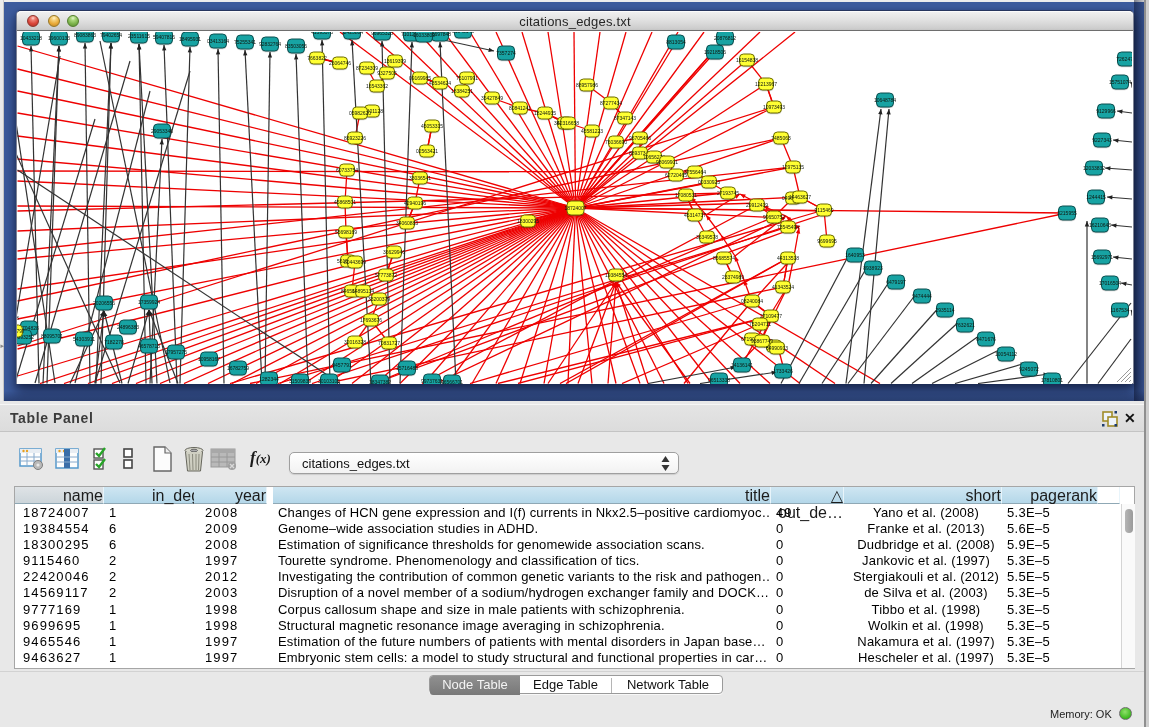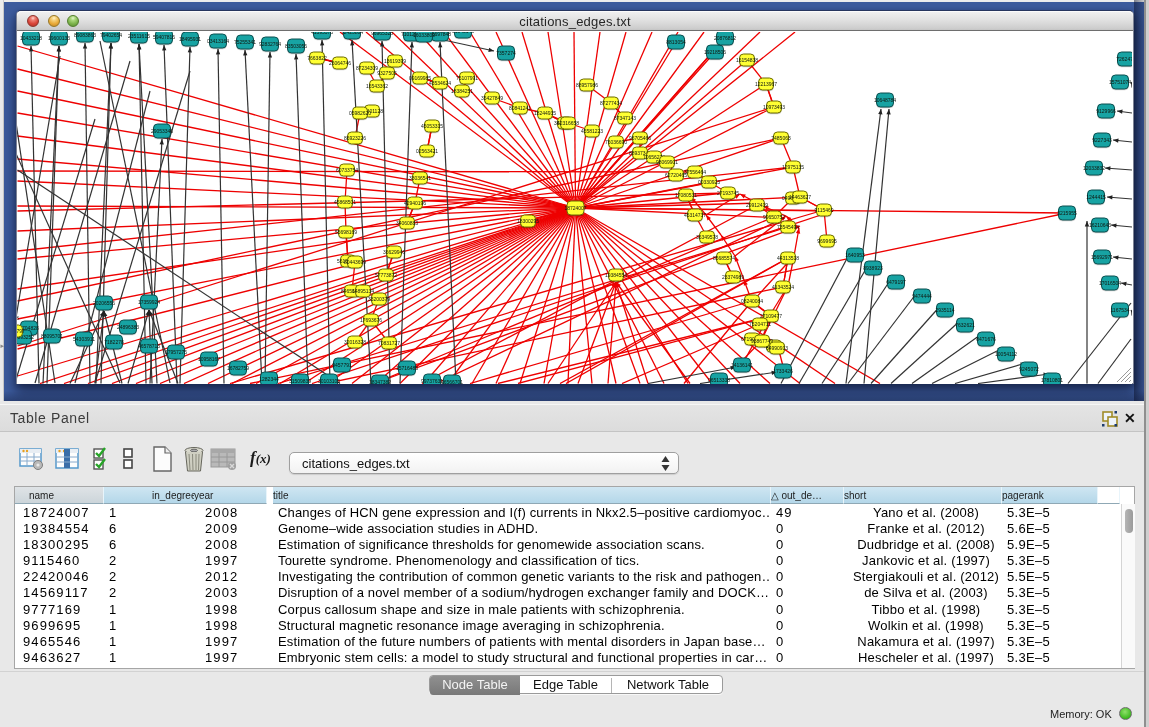--- a/index.html
+++ b/index.html
@@ -18,31 +18,31 @@
   border-bottom:1px solid #6e6e6e; box-shadow: inset 0 1px 0 #fbfbfb; }
 #titlebar .title { position:absolute; left:0; right:0; top:3px; text-align:center; font-size:13px; color:#262626; letter-spacing:0.2px; }
 .tl { position:absolute; top:4px; width:12px; height:12px; border-radius:50%; }
 .tl.red { left:10px; background:radial-gradient(circle at 50% 22%, #ffd5d0 0%, #ee8277 22%, #d94439 60%, #ad3226 100%); border:0.5px solid #8e332b; }
 .tl.yel { left:30.5px; background:radial-gradient(circle at 50% 22%, #fff3cb 0%, #f6d27c 24%, #e8a835 62%, #bd8428 100%); border:0.5px solid #967726; }
 .tl.grn { left:50px; background:radial-gradient(circle at 50% 22%, #e4f4cd 0%, #abd87d 24%, #7bb24a 62%, #5a8c35 100%); border:0.5px solid #537d2d; }
 #canvas { position:absolute; left:0px; top:21px; width:1115px; height:352px; background:#fff; overflow:hidden; }
 
 #tablepanel { position:absolute; left:0; top:401px; width:1149px; height:326px; background:#e8e8e8; }
 #tp-head { position:absolute; left:0; top:3px; width:1144px; height:28px; background:linear-gradient(#e4e4e4,#dcdcdc); border-top:1px solid #f6f6f6; border-bottom:1px solid #c4c4c4; }
-#tp-head .t { position:absolute; left:10px; top:5px; font-size:14px; color:#3c3c3c; letter-spacing:0.6px; }
+#tp-head .t { position:absolute; left:10px; top:5px; font-size:14px; color:#3c3c3c; letter-spacing:0.6px;font-weight:bold; }
 #tp-head .close { position:absolute; left:1124px; top:5px; font-size:14px; font-weight:bold; color:#111; }
 #appright1 { position:absolute; left:1144px; top:0; width:2px; height:727px; background:#8f8f8f; z-index:50; }
 #appright2 { position:absolute; left:1146px; top:0; width:3px; height:727px; background:#cfcfcf; z-index:50; }
 #toolbar { position:absolute; left:14px; top:45px; width:1121px; height:38px; }
 #combo { position:absolute; left:289px; top:51px; width:390px; height:22px; background:linear-gradient(#ffffff,#f2f2f2); border:1px solid #9f9f9f; border-radius:5px; box-shadow:0 1px 1px rgba(0,0,0,0.12); }
 #combo .txt { position:absolute; left:12px; top:3px; font-size:13px; color:#111; }
 
 #tbl { position:absolute; left:14px; top:85px; width:1121px; height:183px; background:#fff; border:1px solid #a6a6a6; }
 #thead { position:absolute; left:0; top:0; width:1105px; height:17px; }
-#thead .hc { position:absolute; top:0; height:17px; background:linear-gradient(#cfe6f2,#b4d7e9); border-right:1px solid #e8f4fa; border-bottom:1px solid #8fa8b5; font-size:10px; color:#1c1c1c; text-align:left; line-height:17px; }
+#thead .hc { position:absolute; top:0; height:17px; background:linear-gradient(#cfe6f2,#b4d7e9); border-right:1px solid #e8f4fa; border-bottom:1px solid #8fa8b5; font-size:16px; color:#1c1c1c; text-align:right; line-height:17px; }
 #thead .hc.gray { background:linear-gradient(#dfe3e6,#ccd5da); }
 .trow { position:relative; width:1105px; height:16.2px; font-size:13px; color:#000; white-space:nowrap; }
 .trow span { position:absolute; top:0.5px; display:block; overflow:hidden; }
 .c0 { left:8px;   width:94px;  letter-spacing:1.1px; }
 .c1 { left:94px; width:90px;  letter-spacing:1.1px; }
 .c2 { left:190px; width:67px;  letter-spacing:1.1px; }
 .c3 { left:263px; width:491px; letter-spacing:0.15px; }
 .c4 { left:761px; width:66px;  letter-spacing:1.1px; }
 .c5 { left:836px; width:150px; letter-spacing:0.2px;text-align:center; }
 .c6 { left:992px;width:92px;  letter-spacing:0.3px; }
@@ -1387,21 +1387,21 @@
             <span class="c4">49</span>
             <span class="c5">Yano et al. (2008)</span>
             <span class="c6">5.3E–5</span>
           </div>
 <div class="trow">
             <span class="c0">19384554</span>
             <span class="c1">6</span>
             <span class="c2">2009</span>
             <span class="c3">Genome–wide association studies in ADHD.</span>
             <span class="c4">0</span>
-            <span class="c5">Franke et al. (2012)</span>
+            <span class="c5">Franke et al. (2013)</span>
             <span class="c6">5.6E–5</span>
           </div>
 <div class="trow">
             <span class="c0">18300295</span>
             <span class="c1">6</span>
             <span class="c2">2008</span>
             <span class="c3">Estimation of significance thresholds for genomewide association scans.</span>
             <span class="c4">0</span>
             <span class="c5">Dudbridge et al. (2008)</span>
             <span class="c6">5.9E–5</span>

